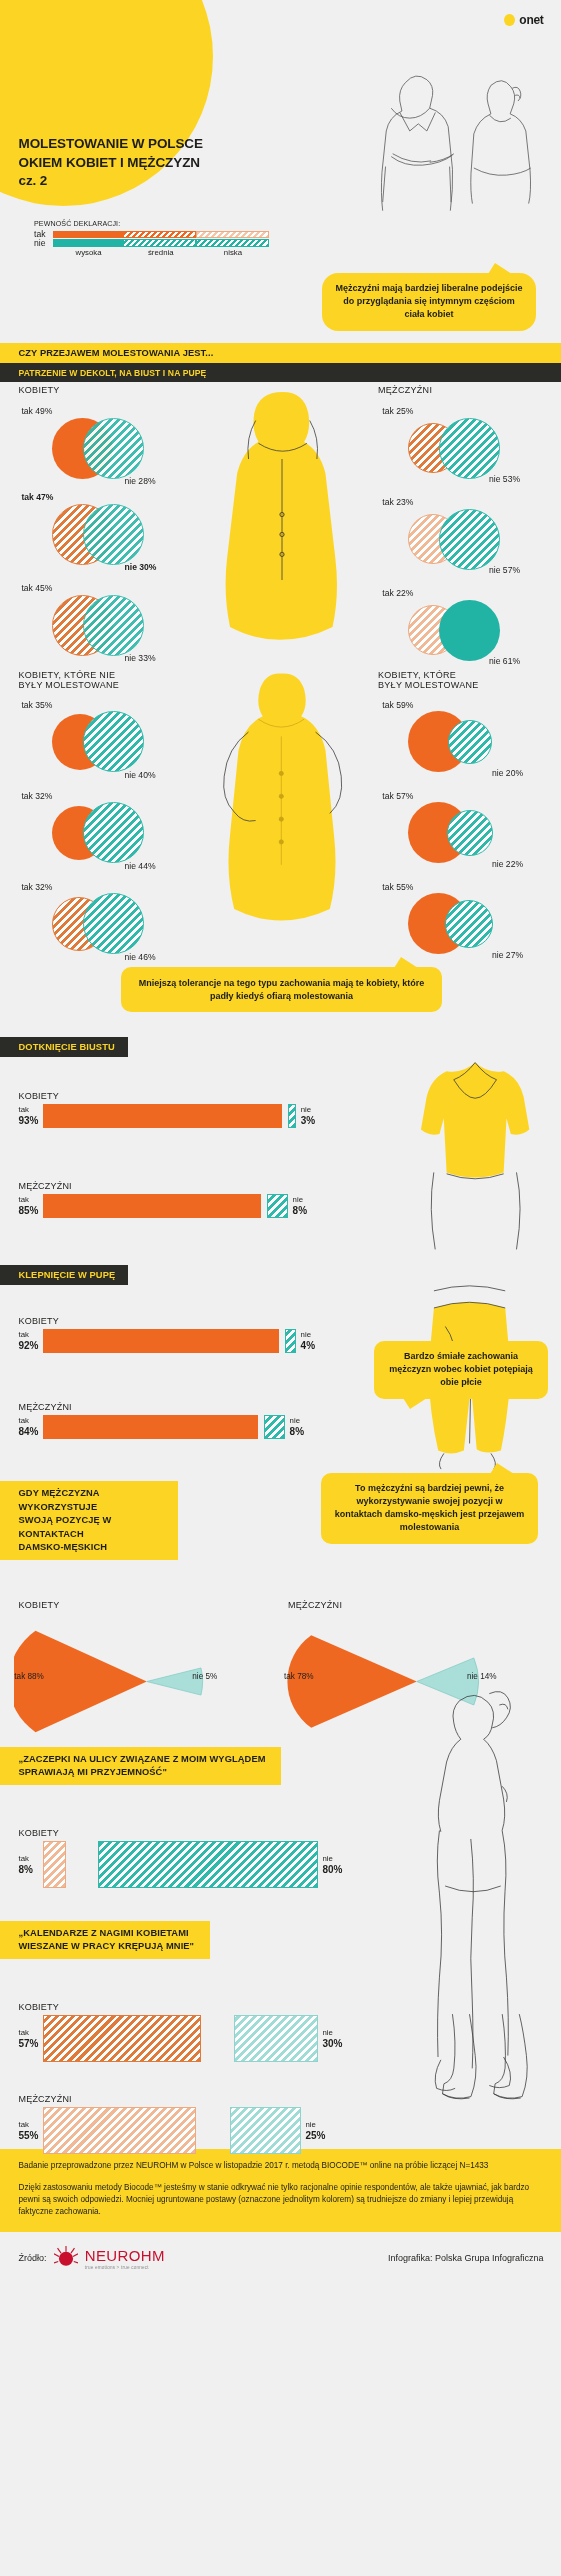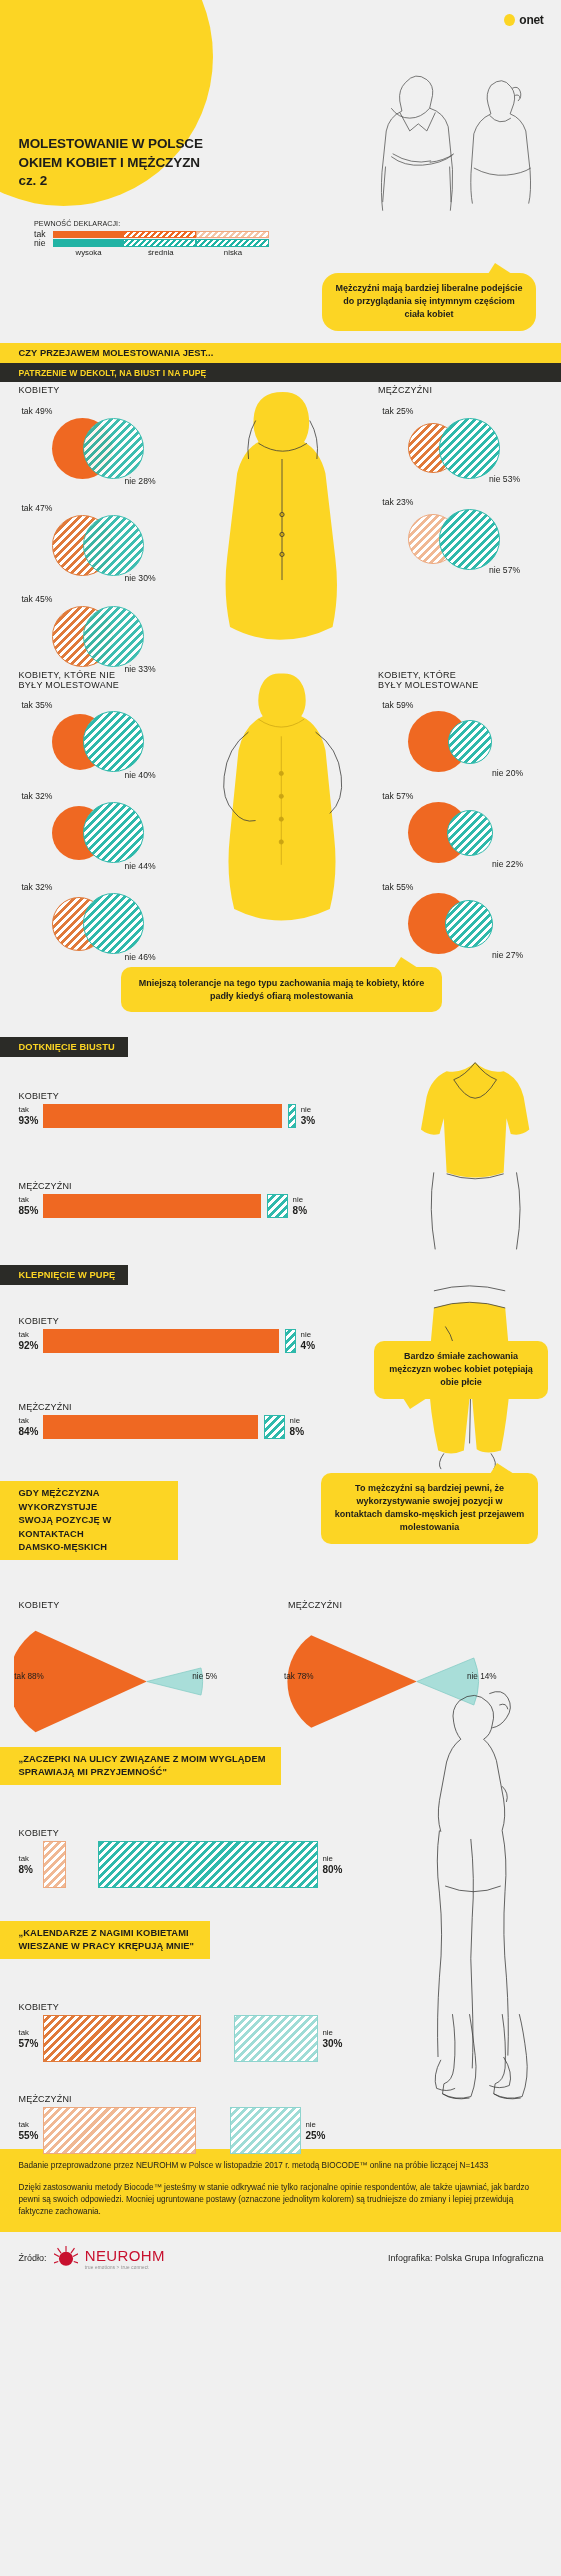--- a/index.html
+++ b/index.html
@@ -240,21 +240,21 @@
 
       <div class="venn-block" style="margin-top:11.4px;">
         <div class="venn-lbl" style="position:absolute;left:2.9px;top:0;">tak 49%</div>
         <div class="venn-wrap" style="position:absolute;left:33px;top:11.4px;">
           <div class="venn-c fill-orange-solid venn-left"></div>
           <div class="venn-c fill-teal-hatch venn-right" style="opacity:.92;"></div>
         </div>
         <div class="venn-lbl" style="position:absolute;left:106px;top:70px;">nie 28%</div>
       </div>
 
-      <div class="venn-block" style="margin-top:13px;">
+      <div class="venn-block" style="margin-top:2px;font-weight:bold;">
         <div class="venn-lbl" style="position:absolute;left:2.9px;top:0;">tak 47%</div>
         <div class="venn-wrap" style="position:absolute;left:33px;top:11.4px;">
           <div class="venn-c fill-orange-hatch venn-left"></div>
           <div class="venn-c fill-teal-hatch venn-right" style="opacity:.92;"></div>
         </div>
         <div class="venn-lbl" style="position:absolute;left:106px;top:70px;">nie 30%</div>
       </div>
 
       <div class="venn-block" style="margin-top:7.1px;">
         <div class="venn-lbl" style="position:absolute;left:2.9px;top:0;">tak 45%</div>
@@ -280,20 +280,28 @@
 
       <div class="venn-block" style="margin-top:7.1px;">
         <div class="venn-lbl" style="position:absolute;left:4.3px;top:0;">tak 23%</div>
         <div class="venn-wrap" style="position:absolute;left:30px;top:11.4px;">
           <div class="venn-c fill-orange-pale venn-left" style="width:50px;height:50px;top:5.7px;"></div>
           <div class="venn-c fill-teal-hatch venn-right"></div>
         </div>
         <div class="venn-lbl" style="position:absolute;left:111px;top:68px;">nie 57%</div>
       </div>
 
+      <div class="venn-block" style="margin-top:7.1px;">
+        <div class="venn-lbl" style="position:absolute;left:4.3px;top:0;">tak 22%</div>
+        <div class="venn-wrap" style="position:absolute;left:30px;top:11.4px;">
+          <div class="venn-c fill-orange-pale venn-left" style="width:50px;height:50px;top:5.7px;"></div>
+          <div class="venn-c fill-teal-solid venn-right"></div>
+        </div>
+        <div class="venn-lbl" style="position:absolute;left:111px;top:68px;">nie 61%</div>
+      </div>
     </div>
   </div>
 
   <div class="venn-section" style="position:relative;height:292px;">
 
     <svg style="position:absolute;left:187px;top:-21.4px;" width="190" height="314" viewBox="0 0 266 440">
       <path class="yellow-fill" d="M132 40 q24 -2 32 22 q6 22 -4 38 q26 12 34 48 l12 120 q6 54 -6 102 q-34 16 -68 16 q-34 0 -66 -16 q-12 -48 -6 -102 l12 -120 q8 -36 34 -48 q-10 -16 -4 -38 q8 -24 30 -22 z"></path>
       <g class="figure-line">
         <path d="M86 122 q-30 22 -34 62 q-4 32 14 50"></path>
         <path d="M180 122 q32 22 36 62 q4 34 -16 52"></path>

